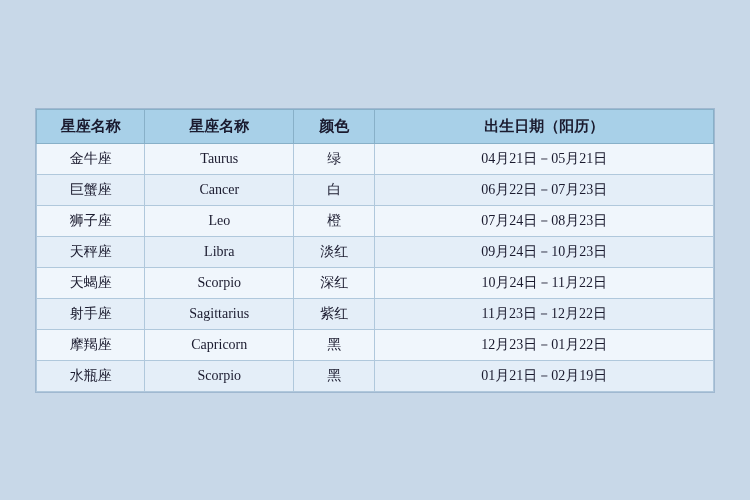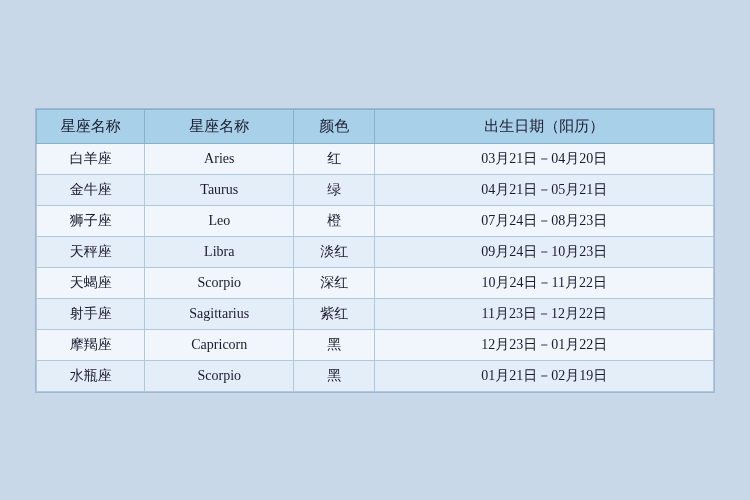--- a/index.html
+++ b/index.html
@@ -31,21 +31,21 @@
 
     thead tr {
       background-color: #a8d0e8;
     }
 
     thead th {
       border: 1px solid #88b0c8;
       padding: 7px 4px;
       text-align: center;
       font-size: 15px;
-      font-weight: normal;
+      font-weight: bold;
       color: #1a1a2e;
     }
 
     tbody tr {
       background-color: #f0f6fc;
     }
 
     tbody tr:nth-child(even) {
       background-color: #e4eef8;
     }
@@ -70,31 +70,31 @@
   <table>
     <thead>
       <tr>
         <th class="col-zh">星座名称</th>
         <th class="col-en">星座名称</th>
         <th class="col-color">颜色</th>
         <th class="col-date">出生日期（阳历）</th>
       </tr>
     </thead>
     <tbody id="table-body">
-    <tr>
-          <td>白羊座</td>
-          <td>Aries</td>
-          <td>红</td>
-          <td>03月21日－04月20日</td>
-        </tr>
         <tr>
           <td>金牛座</td>
           <td>Taurus</td>
           <td>绿</td>
           <td>04月21日－05月21日</td>
+        </tr>
+        <tr>
+          <td>巨蟹座</td>
+          <td>Cancer</td>
+          <td>白</td>
+          <td>06月22日－07月23日</td>
         </tr>
         <tr>
           <td>狮子座</td>
           <td>Leo</td>
           <td>橙</td>
           <td>07月24日－08月23日</td>
         </tr>
         <tr>
           <td>天秤座</td>
           <td>Libra</td>

